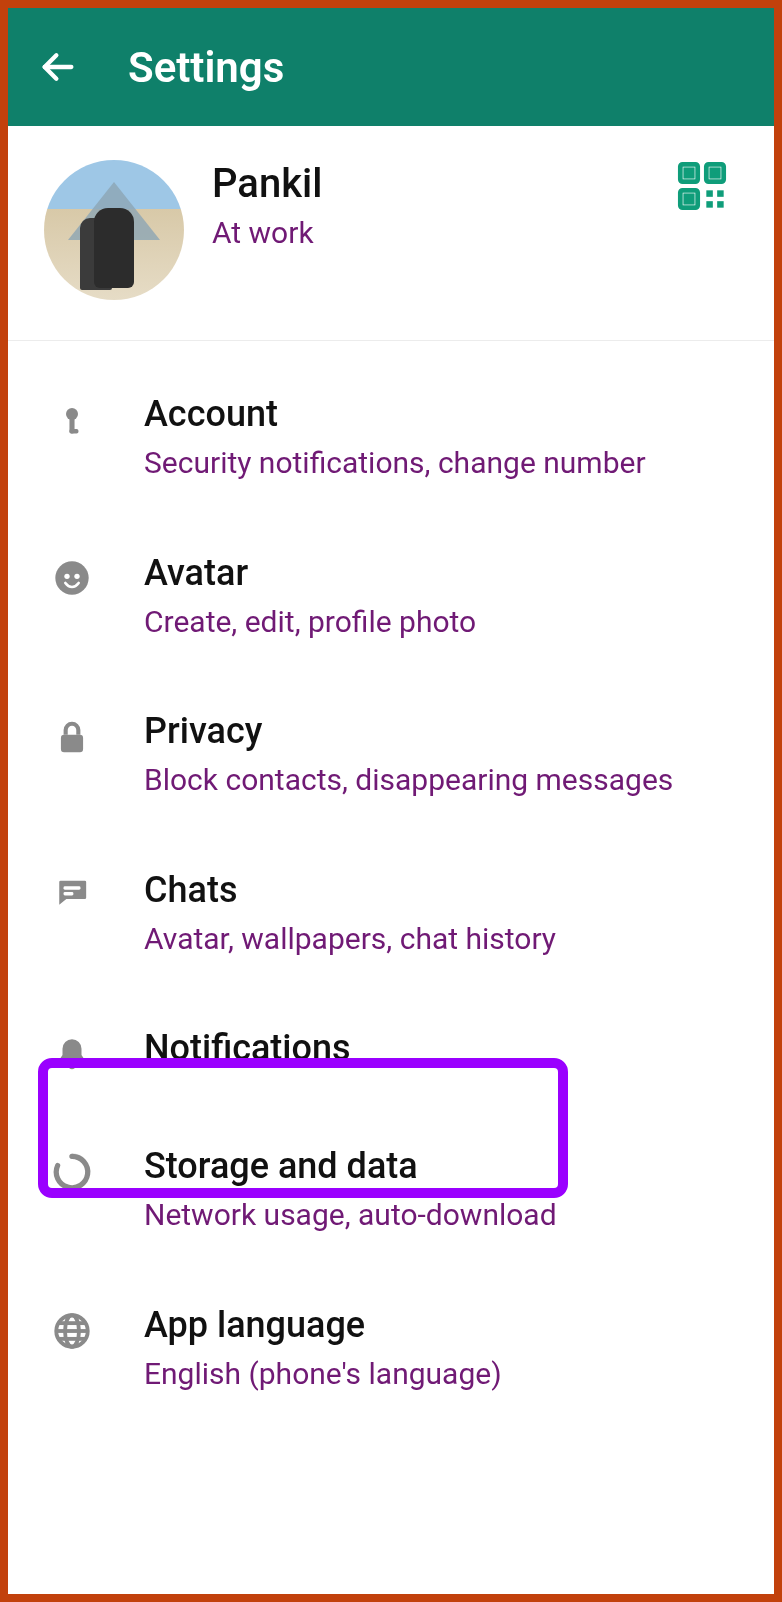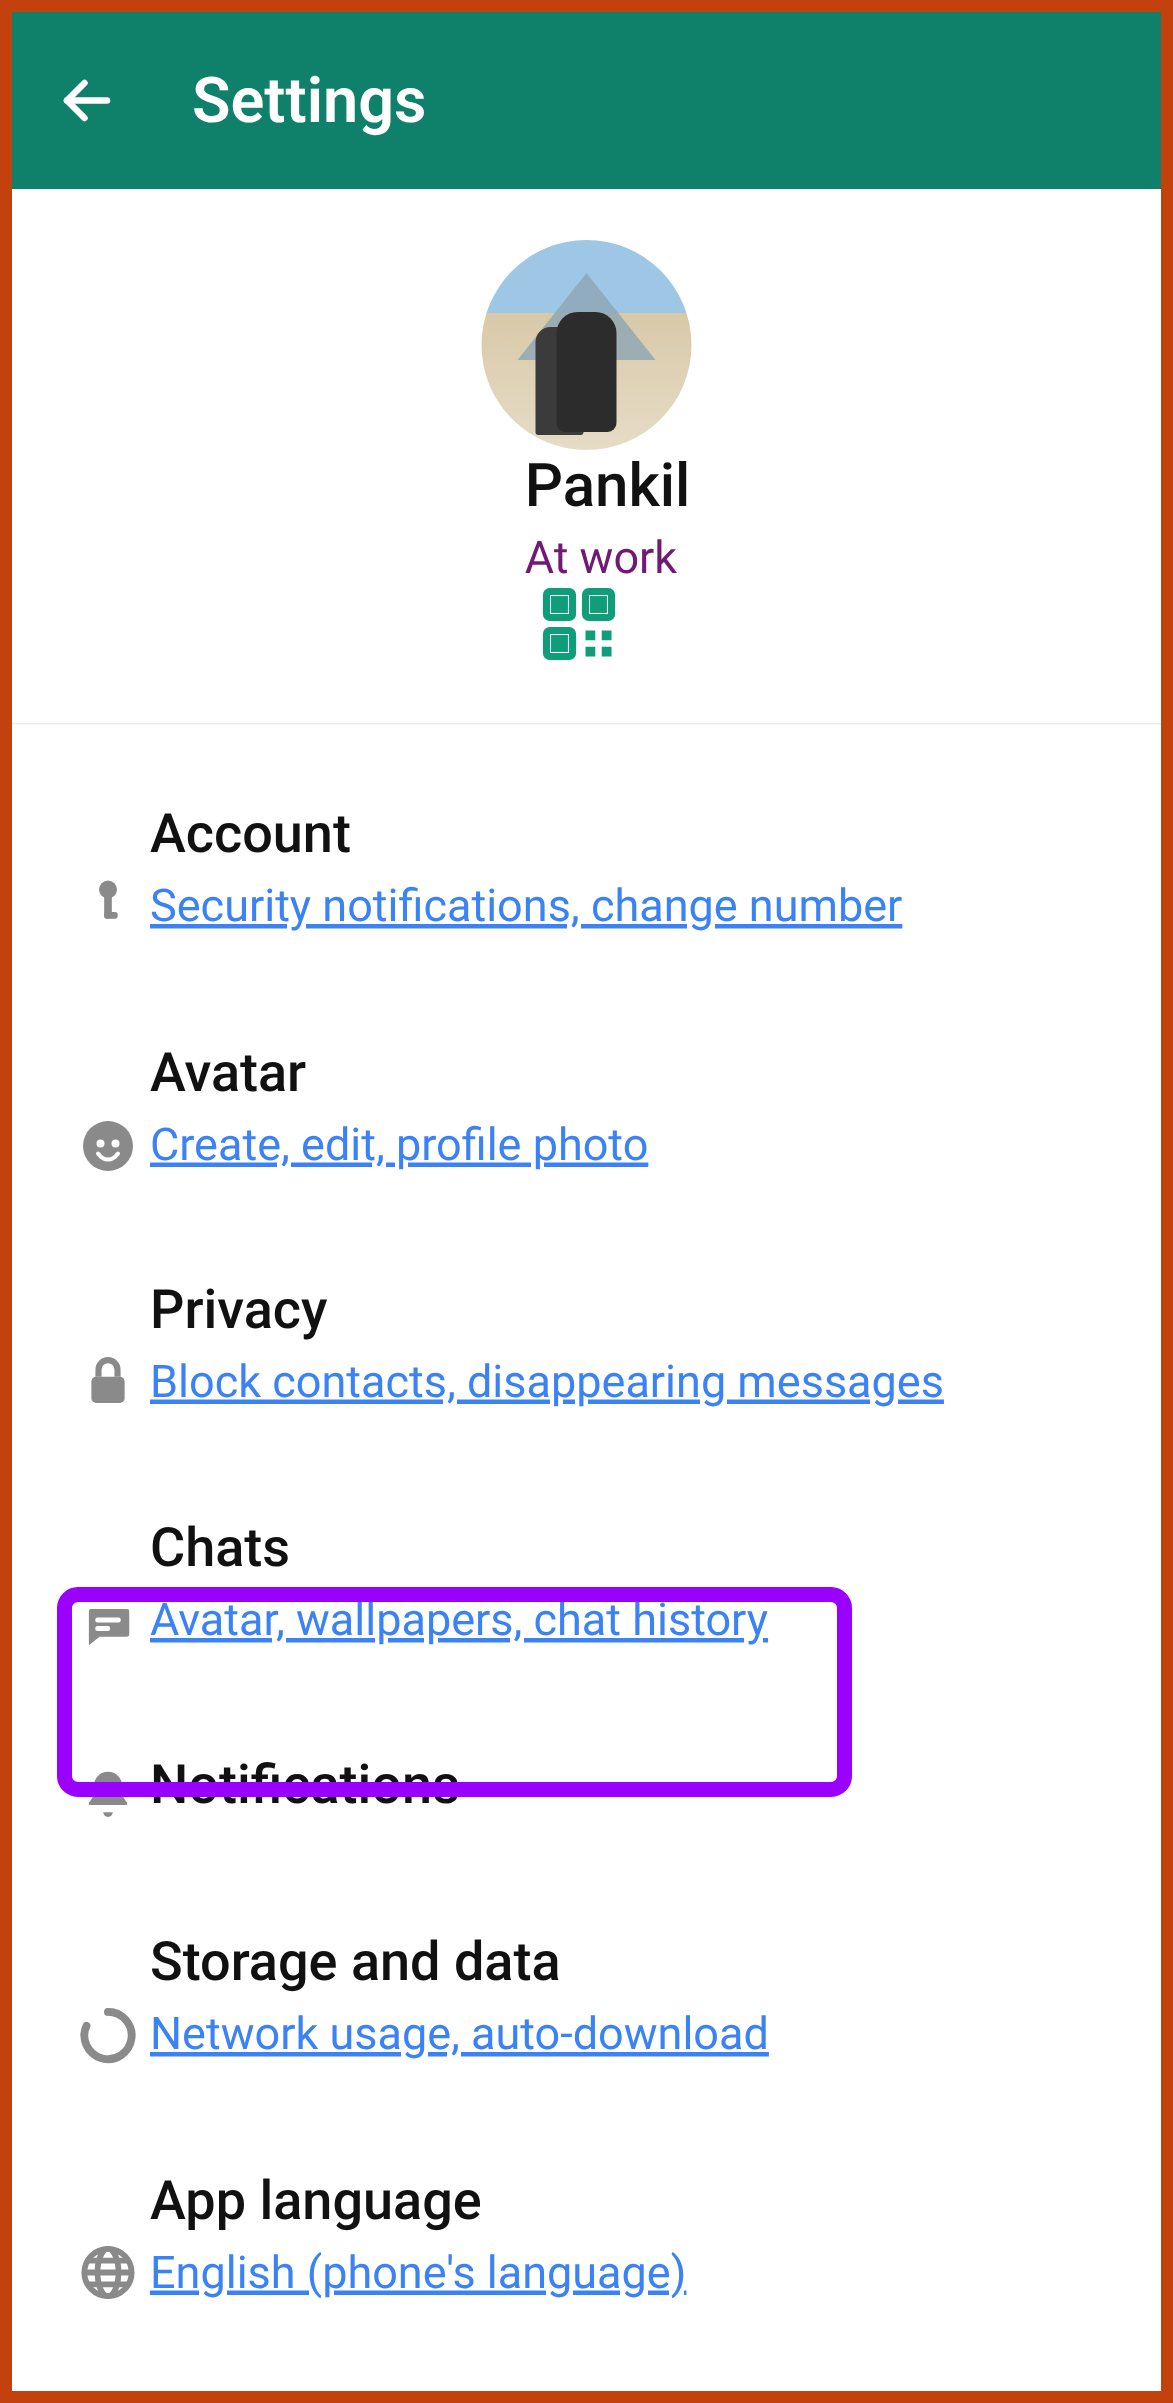--- a/index.html
+++ b/index.html
@@ -5,36 +5,36 @@
   * { box-sizing: border-box; margin: 0; padding: 0; }
   html, body { width: 782px; height: 1602px; font-family: -apple-system, Roboto, "Helvetica Neue", Arial, sans-serif; background: #fff; color: #111; }
   .frame { width: 782px; height: 1602px; border: 8px solid #c2410c; position: relative; overflow: hidden; background: #fff; }
 
   
   .header { background: #0f806a; height: 118px; display: flex; align-items: center; padding: 0 28px; gap: 48px; }
   .header .back { width: 44px; height: 44px; display: flex; align-items: center; justify-content: center; color: #fff; }
   .header .title { color: #fff; font-size: 42px; font-weight: 600; }
 
   
-  .profile { display: flex; align-items: center; padding: 34px 36px 40px 36px; border-bottom: 1px solid #ececec; flex-direction: column; }
+  .profile { display: flex; align-items: flex-start; padding: 34px 36px 40px 36px; border-bottom: 1px solid #ececec; }
   .avatar { width: 140px; height: 140px; border-radius: 50%; background: linear-gradient(180deg,#9ec7e6 0%, #9ec7e6 35%, #d8c9a8 35%, #e6dcc6 100%); position: relative; overflow: hidden; flex-shrink: 0; }
   .avatar::before {  content:""; position:absolute; left:24px; top:22px; width:0; height:0; border-left:46px solid transparent; border-right:46px solid transparent; border-bottom:58px solid rgba(140,165,180,.8); }
   .avatar::after {  content:""; position:absolute; left:50px; top:48px; width:40px; height:80px; background:#2c2c2c; border-radius:14px 14px 6px 6px; box-shadow: -18px 6px 0 -4px #3b3b3b; }
   .profile-text { margin-left: 28px; flex: 1; }
   .profile-name { font-size: 40px; font-weight: 500; color: #111; margin-bottom: 8px; }
   .profile-status { font-size: 30px; color: #701a75; }
   .qr { width: 52px; height: 52px; color: #0f9d7a; margin-right: 10px; }
 
   
   .list { padding-top: 18px; }
-  .item { display: flex; align-items: flex-end; padding: 34px 36px 34px 36px; }
+  .item { display: flex; align-items: flex-start; padding: 34px 36px 34px 36px; gap: 44px; }
   .item .icon { width: 56px; display:flex; justify-content:center; color:#8a8a8a; margin-top:6px; flex-shrink:0; }
   .item .txt { flex: 1; min-width: 0; }
   .item .ttl { font-size: 36px; color:#111; font-weight: 500; margin-bottom: 8px; }
-  .item .sub { font-size: 30px; color:#3b82f6; line-height: 1.35; text-decoration: underline; }
+  .item .sub { font-size: 30px; color:#701a75; line-height: 1.35; }
 
   .highlight-box { position:absolute; left:30px; top:1050px; width:530px; height:140px; border:10px solid #9a00ff; border-radius:14px; pointer-events:none; }
 
   svg { display:block; }
 </style>
 </head>
 <body>
 
 <div class="frame">
 

